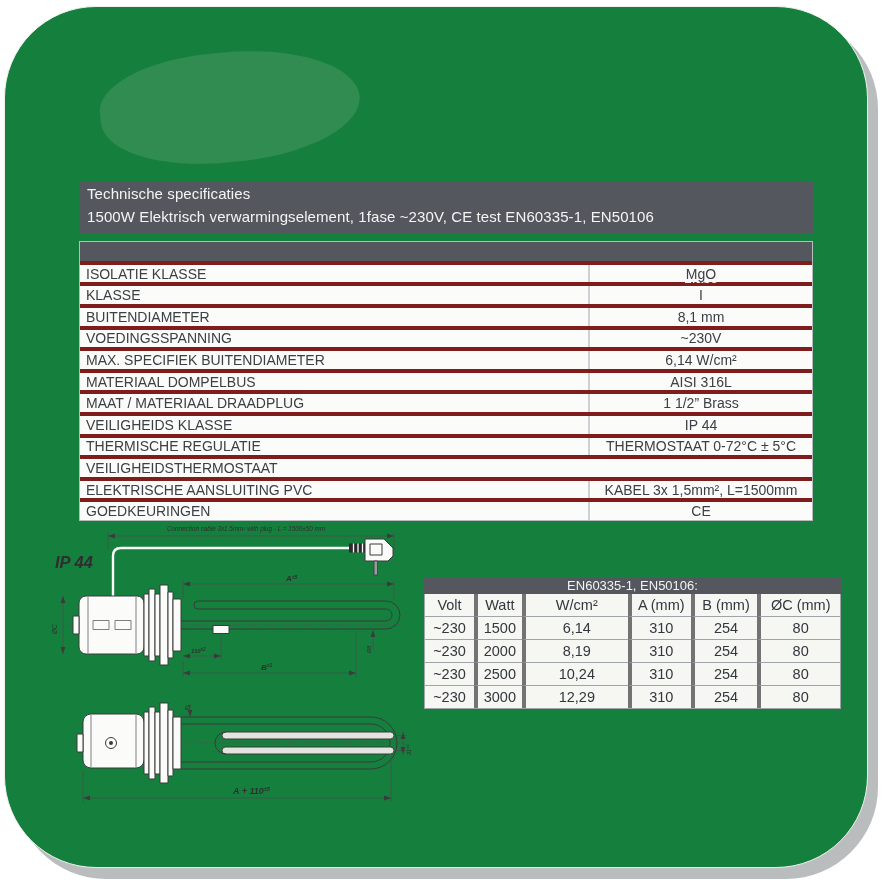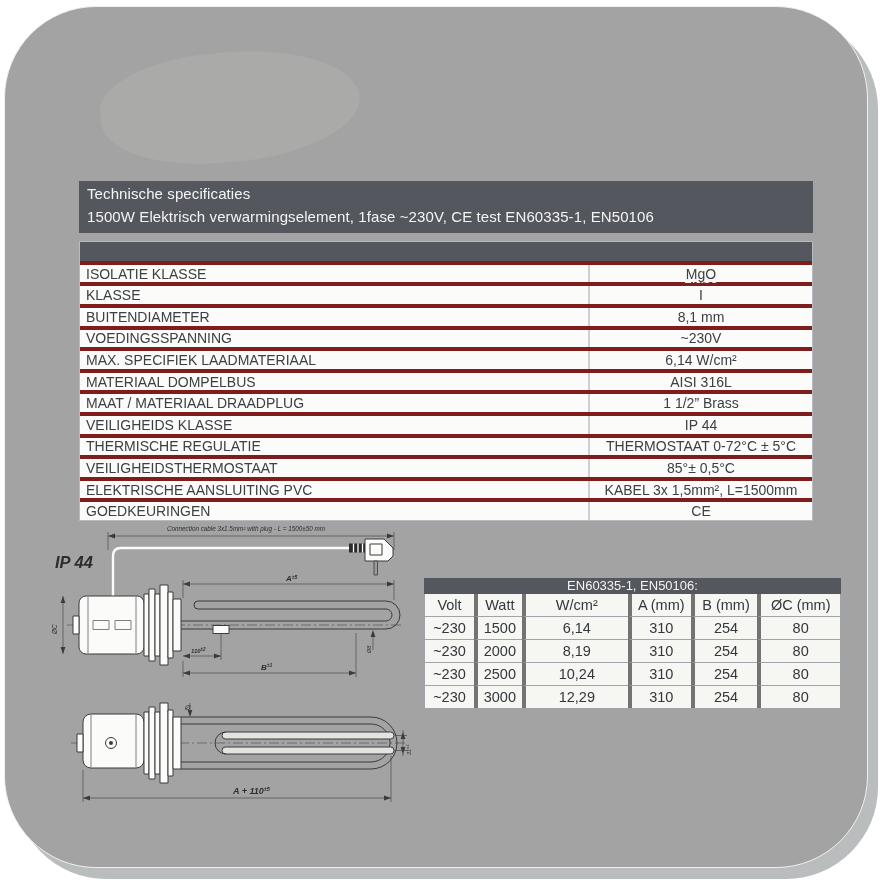--- a/index.html
+++ b/index.html
@@ -1,17 +1,17 @@
 <!DOCTYPE html>
 <html><head>
 <meta charset="utf-8">
 <style>
   html,body{margin:0;padding:0;width:886px;height:886px;background:#ffffff;overflow:hidden;
     font-family:"Liberation Sans", sans-serif;}
-  .card{position:absolute;left:4px;top:6px;width:862px;height:860px;background:#a3a3a3;
+  .card{position:absolute;left:4px;top:6px;width:862px;height:860px;background:#15803d;
     border-radius:92px;box-shadow:10px 11px 0 #b9bdbd;border:1px solid #f0f0ee;}
   .faded-logo{position:absolute;left:95px;top:45px;width:260px;height:110px;
     background:rgba(210,210,204,0.14);border-radius:45% 55% 50% 50%;transform:rotate(-6deg);}
 
   
   .spec-table{position:absolute;left:78px;top:180px;width:734px;}
   .spec-title{background:#54575d;color:#f3f4f4;font-size:15px;line-height:1.53;
     padding:2px 8px 4px 8px;letter-spacing:.1px;}
   .spec-body{margin-top:8px;border:1px solid #b7bbbf;background:#fbfbf9;}
   .spec-row{display:flex;height:17.6px;background:#fbfbf9;border-top:4px solid #7f1d1d;
@@ -70,42 +70,41 @@
       </div>
       <div class="spec-row">
         <div class="label">BUITENDIAMETER</div>
         <div class="value">8,1 mm</div>
       </div>
       <div class="spec-row">
         <div class="label">VOEDINGSSPANNING</div>
         <div class="value">~230V</div>
       </div>
       <div class="spec-row">
-        <div class="label">MAX. SPECIFIEK LAADMATERIAAL</div>
+        <div class="label">MAX. SPECIFIEK BUITENDIAMETER</div>
         <div class="value">6,14 W/cm²</div>
       </div>
       <div class="spec-row">
         <div class="label">MATERIAAL DOMPELBUS</div>
         <div class="value">AISI 316L</div>
       </div>
       <div class="spec-row">
         <div class="label">MAAT / MATERIAAL DRAADPLUG</div>
         <div class="value">1 1/2” Brass</div>
       </div>
       <div class="spec-row">
         <div class="label">VEILIGHEIDS KLASSE</div>
         <div class="value">IP 44</div>
       </div>
       <div class="spec-row">
         <div class="label">THERMISCHE REGULATIE</div>
         <div class="value">THERMOSTAAT 0-72°C ± 5°C</div>
       </div>
       <div class="spec-row">
         <div class="label">VEILIGHEIDSTHERMOSTAAT</div>
-        <div class="value">85°± 0,5°C</div>
       </div>
       <div class="spec-row">
         <div class="label">ELEKTRISCHE AANSLUITING PVC</div>
         <div class="value">KABEL 3x 1,5mm², L=1500mm</div>
       </div>
       <div class="spec-row">
         <div class="label">GOEDKEURINGEN</div>
         <div class="value">CE</div>
       </div>
     </div>

